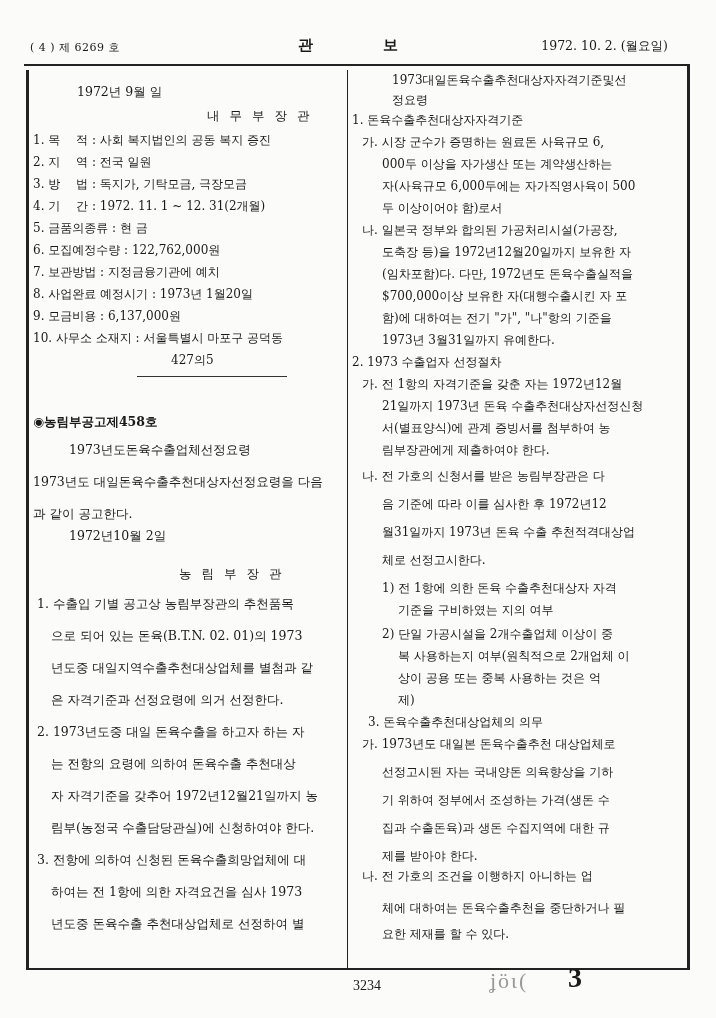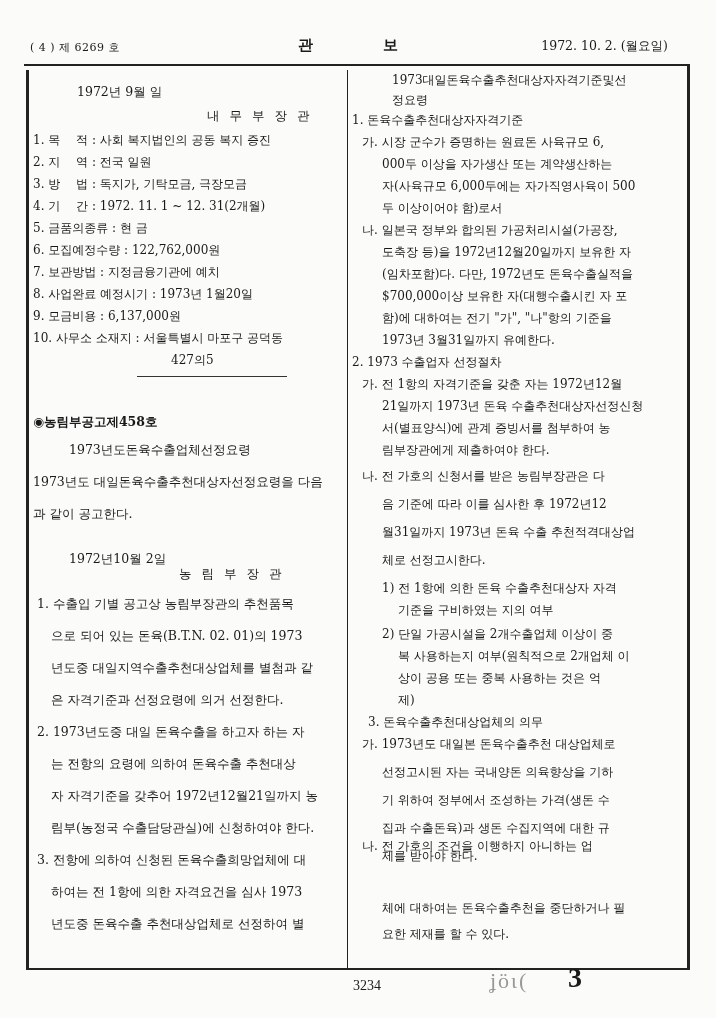--- a/index.html
+++ b/index.html
@@ -56,21 +56,21 @@
     <span class="txt sm" style="left:4px;top:218px">8. 사업완료 예정시기 : 1973년 1월20일</span>
     <span class="txt sm" style="left:4px;top:240px">9. 모금비용 : 6,137,000원</span>
     <span class="txt sm" style="left:4px;top:262px">10. 사무소 소재지 : 서울특별시 마포구 공덕동</span>
     <span class="txt sm" style="left:142px;top:284px">427의5</span>
     <div class="sep" style="left:108px;top:306px;width:150px"></div>
 
     <span class="txt bold" style="left:4px;top:346px">◉농림부공고제458호</span>
     <span class="txt" style="left:40px;top:374px">1973년도돈육수출업체선정요령</span>
     <span class="txt" style="left:4px;top:406px">1973년도  대일돈육수출추천대상자선정요령을  다음</span>
     <span class="txt" style="left:4px;top:438px">과  같이  공고한다.</span>
-    <span class="txt" style="left:40px;top:483px">1972년10월 2일</span>
+    <span class="txt" style="left:40px;top:460px">1972년10월 2일</span>
     <span class="txt" style="left:150px;top:498px;letter-spacing:3px">농 림 부 장 관</span>
 
     <span class="txt" style="left:8px;top:528px">1. 수출입  기별  공고상  농림부장관의  추천품목</span>
     <span class="txt" style="left:22px;top:560px">으로  되어  있는  돈육(B.T.N. 02. 01)의   1973</span>
     <span class="txt" style="left:22px;top:592px">년도중  대일지역수출추천대상업체를  별첨과  같</span>
     <span class="txt" style="left:22px;top:624px">은  자격기준과  선정요령에  의거  선정한다.</span>
     <span class="txt" style="left:8px;top:656px">2. 1973년도중  대일  돈육수출을  하고자  하는 자</span>
     <span class="txt" style="left:22px;top:688px">는  전항의  요령에  의하여  돈육수출  추천대상</span>
     <span class="txt" style="left:22px;top:720px">자  자격기준을  갖추어  1972년12월21일까지  농</span>
     <span class="txt" style="left:22px;top:752px">림부(농정국  수출담당관실)에  신청하여야  한다.</span>
@@ -109,21 +109,21 @@
     <span class="txt sm" style="left:34px;top:562px">2) 단일  가공시설을  2개수출업체  이상이 중</span>
     <span class="txt sm" style="left:50px;top:584px">복 사용하는지  여부(원칙적으로  2개업체  이</span>
     <span class="txt sm" style="left:50px;top:606px">상이  공용  또는  중복  사용하는  것은  억</span>
     <span class="txt sm" style="left:50px;top:628px">제)</span>
     <span class="txt sm" style="left:20px;top:650px">3. 돈육수출추천대상업체의  의무</span>
     <span class="txt sm" style="left:14px;top:672px">가. 1973년도  대일본  돈육수출추천  대상업체로</span>
     <span class="txt sm" style="left:34px;top:700px">선정고시된  자는  국내양돈  의육향상을  기하</span>
     <span class="txt sm" style="left:34px;top:728px">기  위하여  정부에서  조성하는  가격(생돈  수</span>
     <span class="txt sm" style="left:34px;top:756px">집과  수출돈육)과  생돈  수집지역에  대한 규</span>
     <span class="txt sm" style="left:34px;top:784px">제를  받아야  한다.</span>
-    <span class="txt sm" style="left:14px;top:774px">나. 전  가호의  조건을  이행하지  아니하는  업</span>
+    <span class="txt sm" style="left:14px;top:804px">나. 전  가호의  조건을  이행하지  아니하는  업</span>
     <span class="txt sm" style="left:34px;top:836px">체에  대하여는  돈육수출추천을  중단하거나  필</span>
     <span class="txt sm" style="left:34px;top:862px">요한  제재를  할  수  있다.</span>
   </div>
 </div>
 
 <div>
   
 </div>
 
 <div class="footer-num">3234</div>

